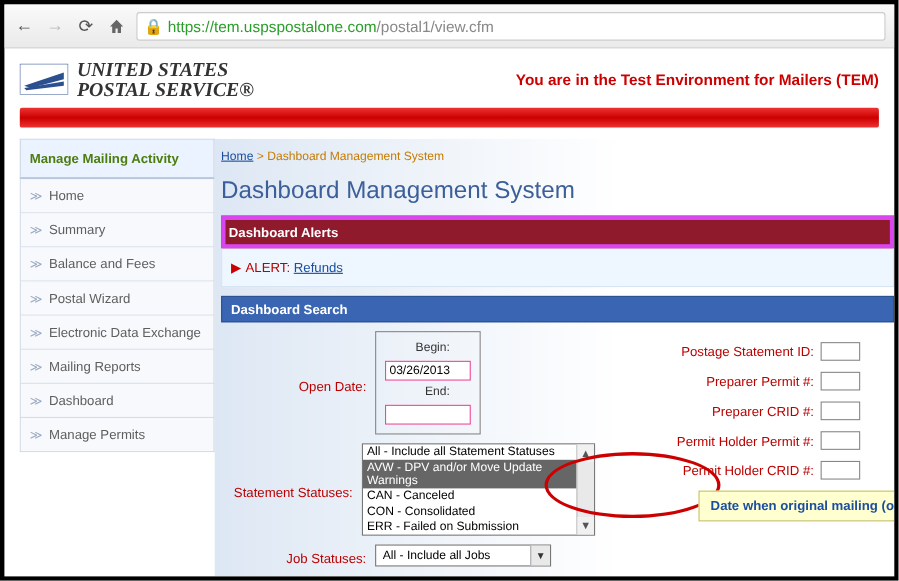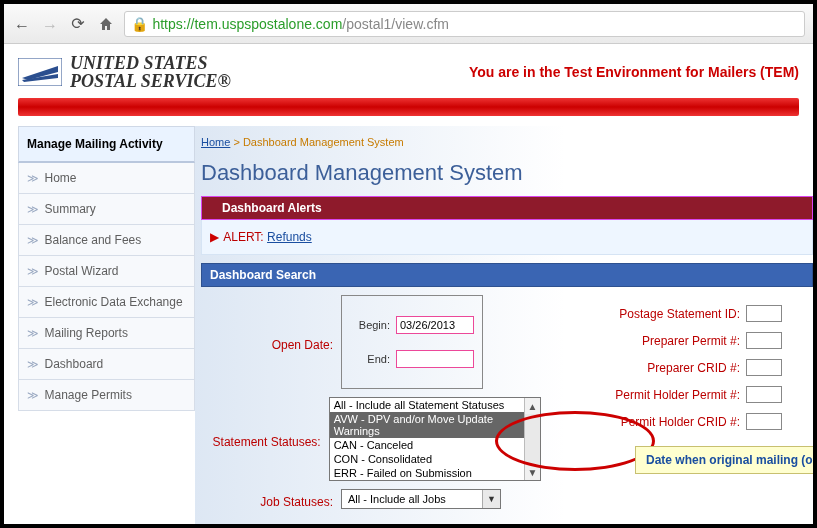--- a/index.html
+++ b/index.html
@@ -35,42 +35,42 @@
   .url-gray{color:#888;}
   .content { display:flex; flex-direction:column; height:calc(100% - 40px); }
   .header-row { display:flex; align-items:center; padding:10px 14px 4px 14px; }
   .usps-logo { display:flex; align-items:center; gap:8px;}
   .usps-logo svg { display:block; }
   .usps-text { font-family: Georgia, serif; font-weight:bold; font-style:italic; color:#333; line-height:1; font-size:18px;}
   .tem-msg { margin-left:auto; color:#c00; font-weight:bold; font-size:14px;}
   .red-bar { height:18px; background: linear-gradient(#e33,#c00,#e33); margin:4px 14px 10px 14px; border-radius:2px;}
   .body-row { display:flex; flex:1; overflow:hidden; padding-left:14px;}
   .sidebar { width:177px; flex:none;}
-  .sidebar-header { background:#eaf3ff; color:#000000; font-weight:bold; font-size:12px; padding:10px 8px; border:1px solid #cfd8e6; border-bottom:2px solid #b9c7dd;}
+  .sidebar-header { background:#eaf3ff; color:#4d7c0f; font-weight:bold; font-size:12px; padding:10px 8px; border:1px solid #cfd8e6; border-bottom:2px solid #b9c7dd;}
   .sidebar-item { display:flex; align-items:center; gap:6px; padding:8px 8px; border:1px solid #d6dde8; border-top:none; color:#5e5e5e; font-size:12px; cursor:pointer; background:#f7f9fc;}
   .sidebar-item .chev { color:#9aa9c2; font-size:11px;}
   .main { flex:1; overflow:hidden; position:relative;}
   .main-bg { position:absolute; inset:0; background: linear-gradient(90deg, rgba(120,160,210,0.25), rgba(255,255,255,0) 60%); }
   .main-inner { position:relative; padding:0 0 0 6px;}
   .breadcrumb { padding:10px 0 6px 0; font-size:11px; color:#c77b00;}
   .breadcrumb a { color:#1a4ea0; text-decoration:underline;}
   .page-title { color:#3c5f99; font-size:22px; font-weight:normal; padding:6px 0 10px 0; font-family: Verdana, Arial, sans-serif;}
-  .bar-title { background:#8e1a2b; color:#fff; font-weight:bold; padding:4px 20px; font-size:12px; border:1px solid #d946ef;}
+  .bar-title { background:#8e1a2b; color:#fff; font-weight:bold; padding:4px 3px; font-size:12px; border:4px solid #d946ef;}
   .alerts-box { background:#eef6ff; border:1px solid #d6e4f4; border-top:none; padding:6px 8px; margin-bottom:8px;}
   .alert-line { color:#b00; font-size:12px; margin:4px 0;}
   .alert-line .tri { color:#c00; margin-right:4px;}
   .alert-line a { color:#1a4ea0; text-decoration:underline;}
   .blue-bar { background:#3a65b3; color:#fff; font-weight:bold; padding:4px 8px; font-size:12px; border:1px solid #2e518f;}
   .search-grid { display:flex; padding:8px 0 0 0;}
   .left-col { width:340px; }
   .right-col { flex:1; padding-right:31px;}
   .field-row { display:flex; align-items:center; margin-bottom:8px;}
   .field-label { width:140px; text-align:right; color:#b00; font-size:12px; padding-top:6px; padding-right:8px;}
   .date-group { border:1px solid #888; padding:4px 8px; display:inline-block;}
-  .date-line { display:flex; align-items:center; gap:6px; margin:16px 0;}
+  .date-line { display:flex; align-items:center; gap:6px; margin:4px 0;flex-direction:column;}
   .date-sublabel { width:40px; text-align:right; font-size:11px; color:#333;}
   .date-input { width:78px; height:18px; border:1px solid #ec4899; font-size:11px; padding:1px 3px;}
   .oval { position:absolute; left:300px; top:285px; width:160px; height:60px; border:3px solid #c00; border-radius:50%; pointer-events:none;}
   .tooltip { position:absolute; left:440px; top:320px; background:#ffffcf; border:1px solid #c8c070; color:#1a4ea0; font-weight:bold; font-size:12px; padding:6px 10px; white-space:nowrap;}
   .right-row { display:flex; align-items:center; justify-content:flex-end; margin:10px 0; gap:6px;}
   .right-label { color:#b00; font-size:12px; text-align:right;}
   .right-input { width:36px; height:17px; border:1px solid #888;}
   .listbox { width:234px; height:84px; border:1px solid #777; background:#fff; font-size:11px; overflow:hidden; position:relative;}
   .listbox .opt { padding:1px 4px; color:#000;}
   .listbox .opt.sel { background:#666; color:#fff;}

